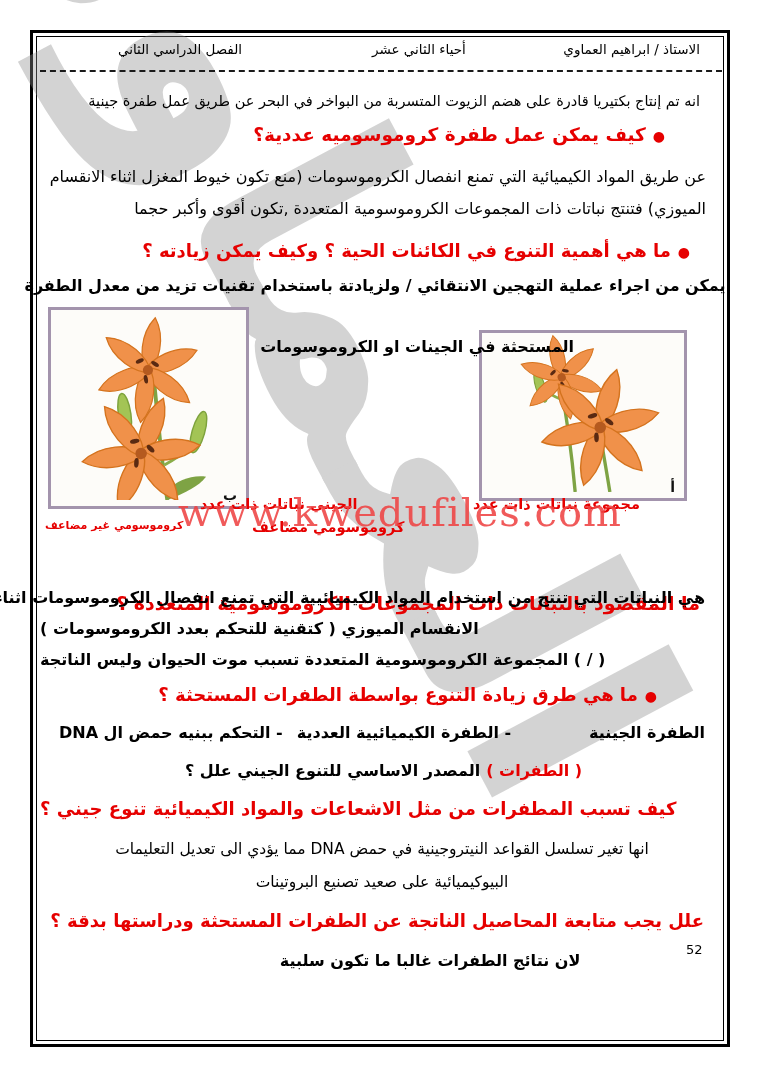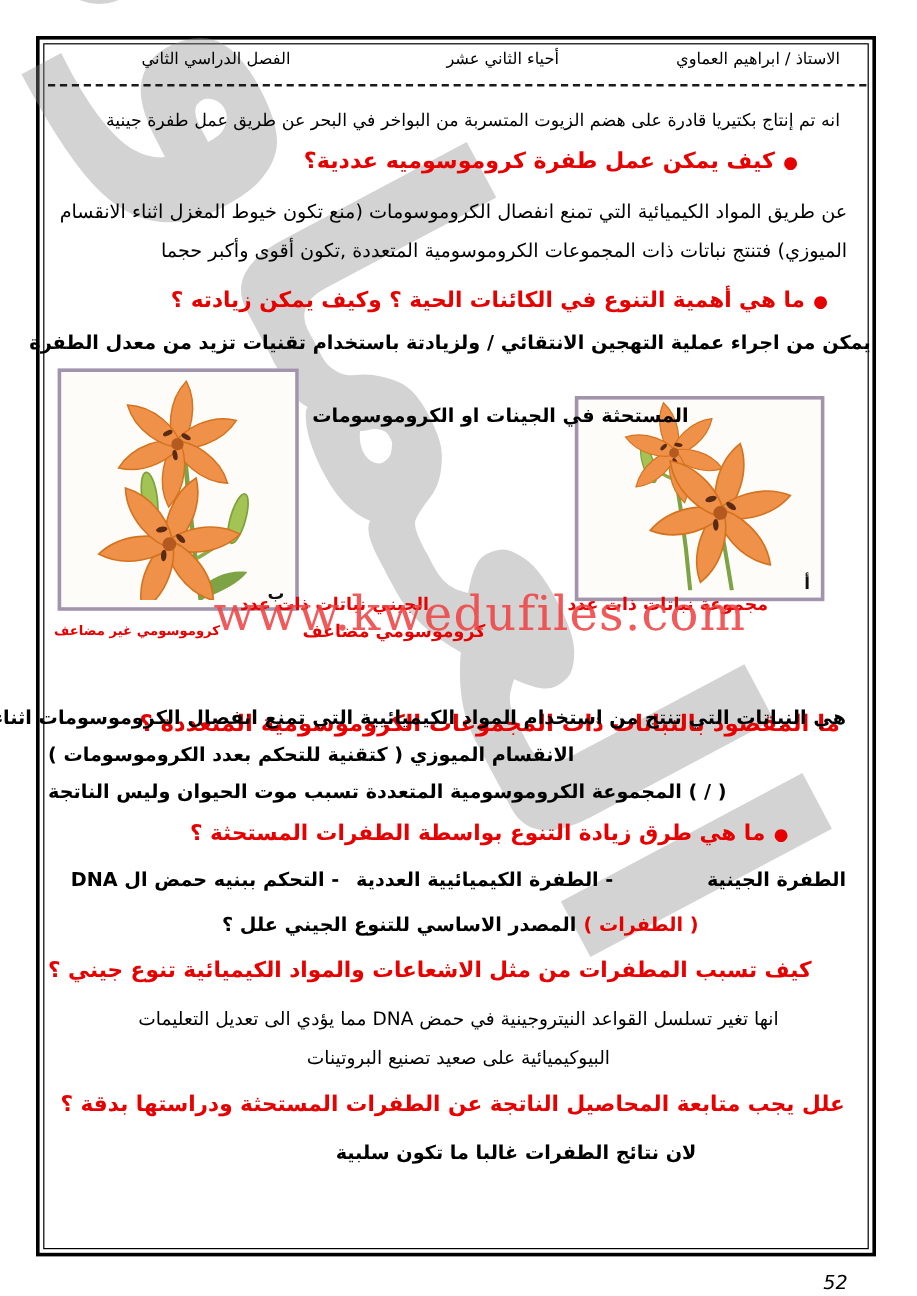--- a/index.html
+++ b/index.html
@@ -37,21 +37,21 @@
   #q4-t{top:684px;right:107px;font-size:18px;}
   #q4-line{top:723px;right:59px;font-size:16px;font-weight:bold;}
   #q4-line .gap1{margin-left:78px;}
   #q4-line .gap2{margin-left:14px;}
   #q4-n{top:761px;left:185px;font-size:16px;}
   #q5-t{top:798px;left:40px;font-size:18px;}
   #q5-a1{top:840px;left:0;right:0;text-align:center;font-size:15.5px;}
   #q5-a2{top:873px;left:0;right:0;text-align:center;font-size:15.5px;}
   #q6-t{top:910px;right:60px;font-size:18px;}
   #q6-a{top:951px;left:430px;transform:translateX(-50%);font-size:16px;}
-  #pagenum{top:1059px;left:686px;font-size:16px;direction:ltr;font-style:italic;}
+  #pagenum{top:942px;left:686px;font-size:13px;direction:ltr;}
   
   .photo{position:absolute;border:3px solid #a394ad;background:#fdfcf9;z-index:3;}
   #img-b{left:48px;top:307px;width:195px;height:196px;}
   #img-a{left:479px;top:330px;width:202px;height:165px;}
   .photo svg{display:block;}
   .img-label{position:absolute;right:9px;bottom:3px;font-size:14px;font-weight:bold;color:#111;direction:rtl;}
   
   #wm-green{position:absolute;left:178px;top:489px;font-size:40px;letter-spacing:1px;color:#ef4444;opacity:.88;z-index:6;font-family:"DejaVu Serif",serif;white-space:nowrap;}
   #wm-sig{position:absolute;left:-90px;top:210px;width:920px;height:320px;font-size:300px;line-height:300px;text-align:center;direction:rtl;color:#8d8d8d;opacity:.38;transform:rotate(62deg);z-index:1;white-space:nowrap;font-weight:bold;}
 </style>

